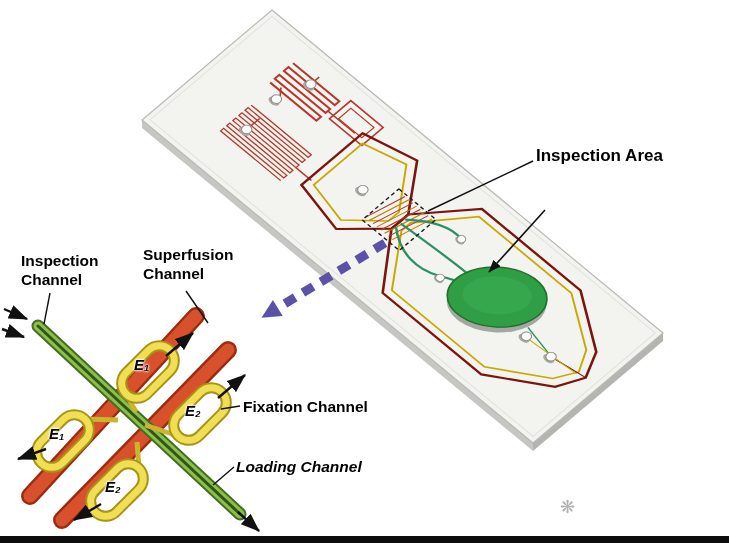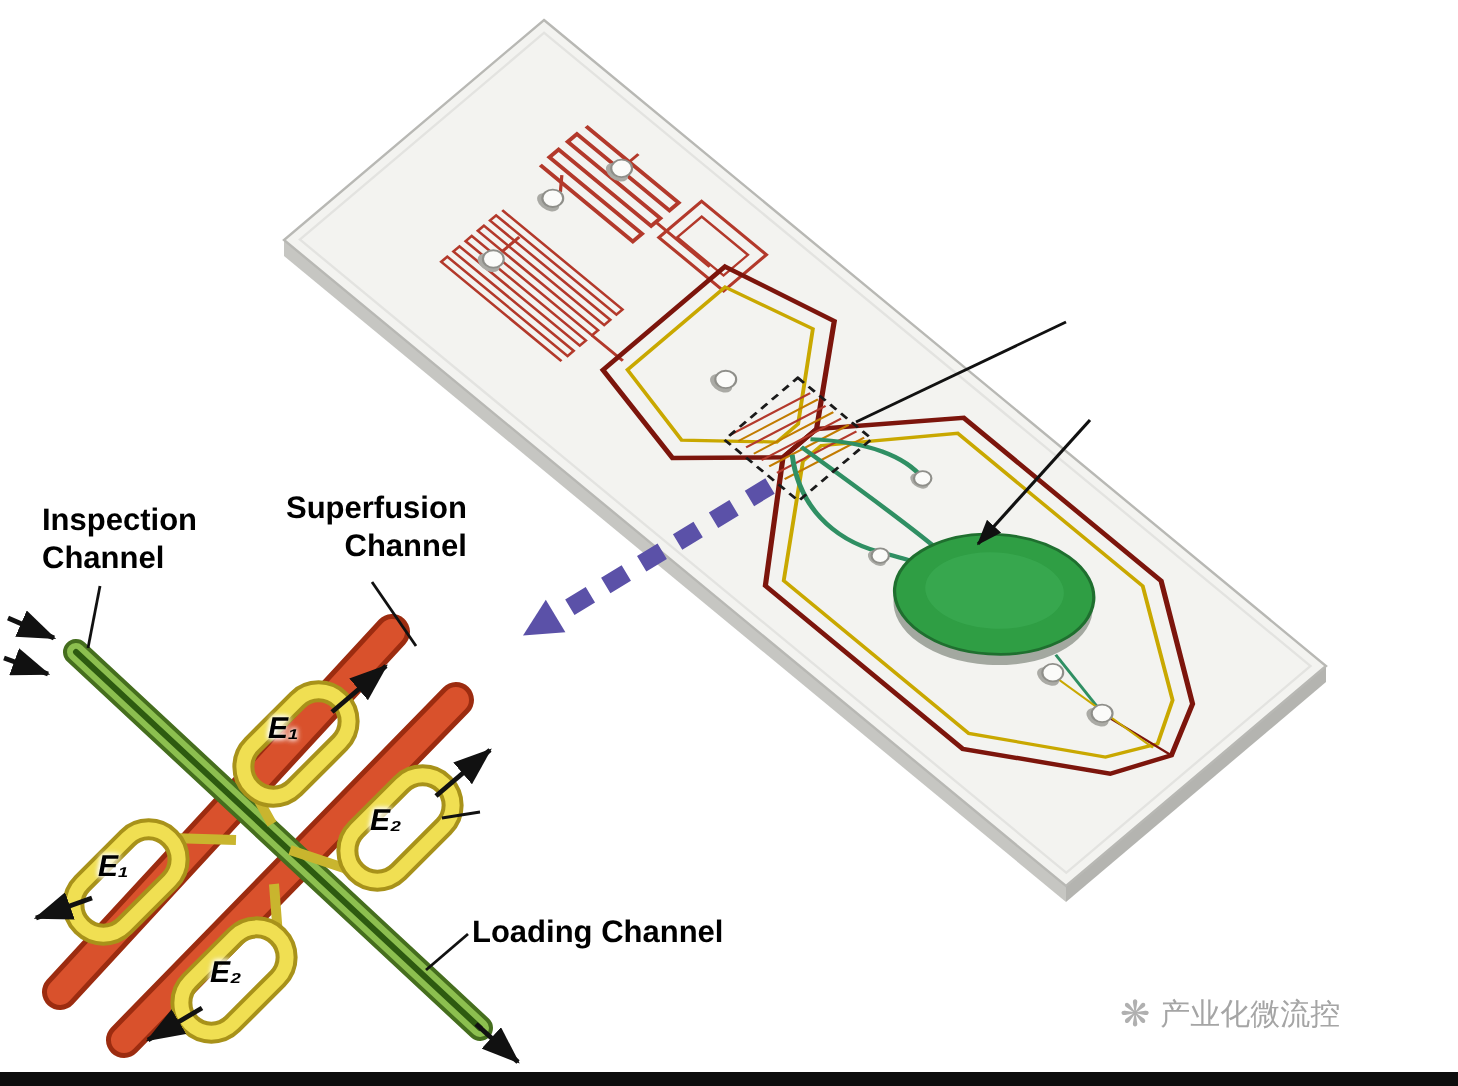--- a/index.html
+++ b/index.html
@@ -145,35 +145,36 @@
 
       <g stroke="#111" stroke-width="1.4" fill="none">
         <path d="M50,293 L44,324"></path>
         <path d="M186,291 L208,323"></path>
         <path d="M240,406 L221,409"></path>
         <path d="M234,467 L213,485"></path>
       </g>
     </g>
   </svg>
 
+  <div class="label lbl-lg" style="left:536px; top:146px;">Inspection Area</div>
 
   <div class="label lbl-md" style="left:21px; top:251px;">
     <span style="display:block">Inspection</span>
     <span style="display:block">Channel</span>
   </div>
-  <div class="label lbl-md" style="left:143px; top:245px;text-align:right;">
+  <div class="label lbl-md" style="left:143px; top:245px;">
     <span style="display:block">Superfusion</span>
     <span style="display:block">Channel</span>
   </div>
-  <div class="label lbl-md" style="left:236px; top:457px;">Loading Channel</div>
+  <div class="label lbl-md" style="left:243px; top:397px;">Fixation Channel</div>
+  <div class="label lbl-md" style="left:236px; top:457px;font-style:italic;">Loading Channel</div>
 
   <div class="electrode" style="left:134px; top:356px;">E₁</div>
   <div class="electrode" style="left:185px; top:402px;">E₂</div>
   <div class="electrode" style="left:49px; top:425px;">E₁</div>
   <div class="electrode" style="left:105px; top:478px;">E₂</div>
 
   <div id="watermark">
     <span class="wm-icon">❋</span>
-    <span>产业化微流控</span>
   </div>
 
   <div id="bottom-bar"></div>
 </div>
 
 </body></html>

